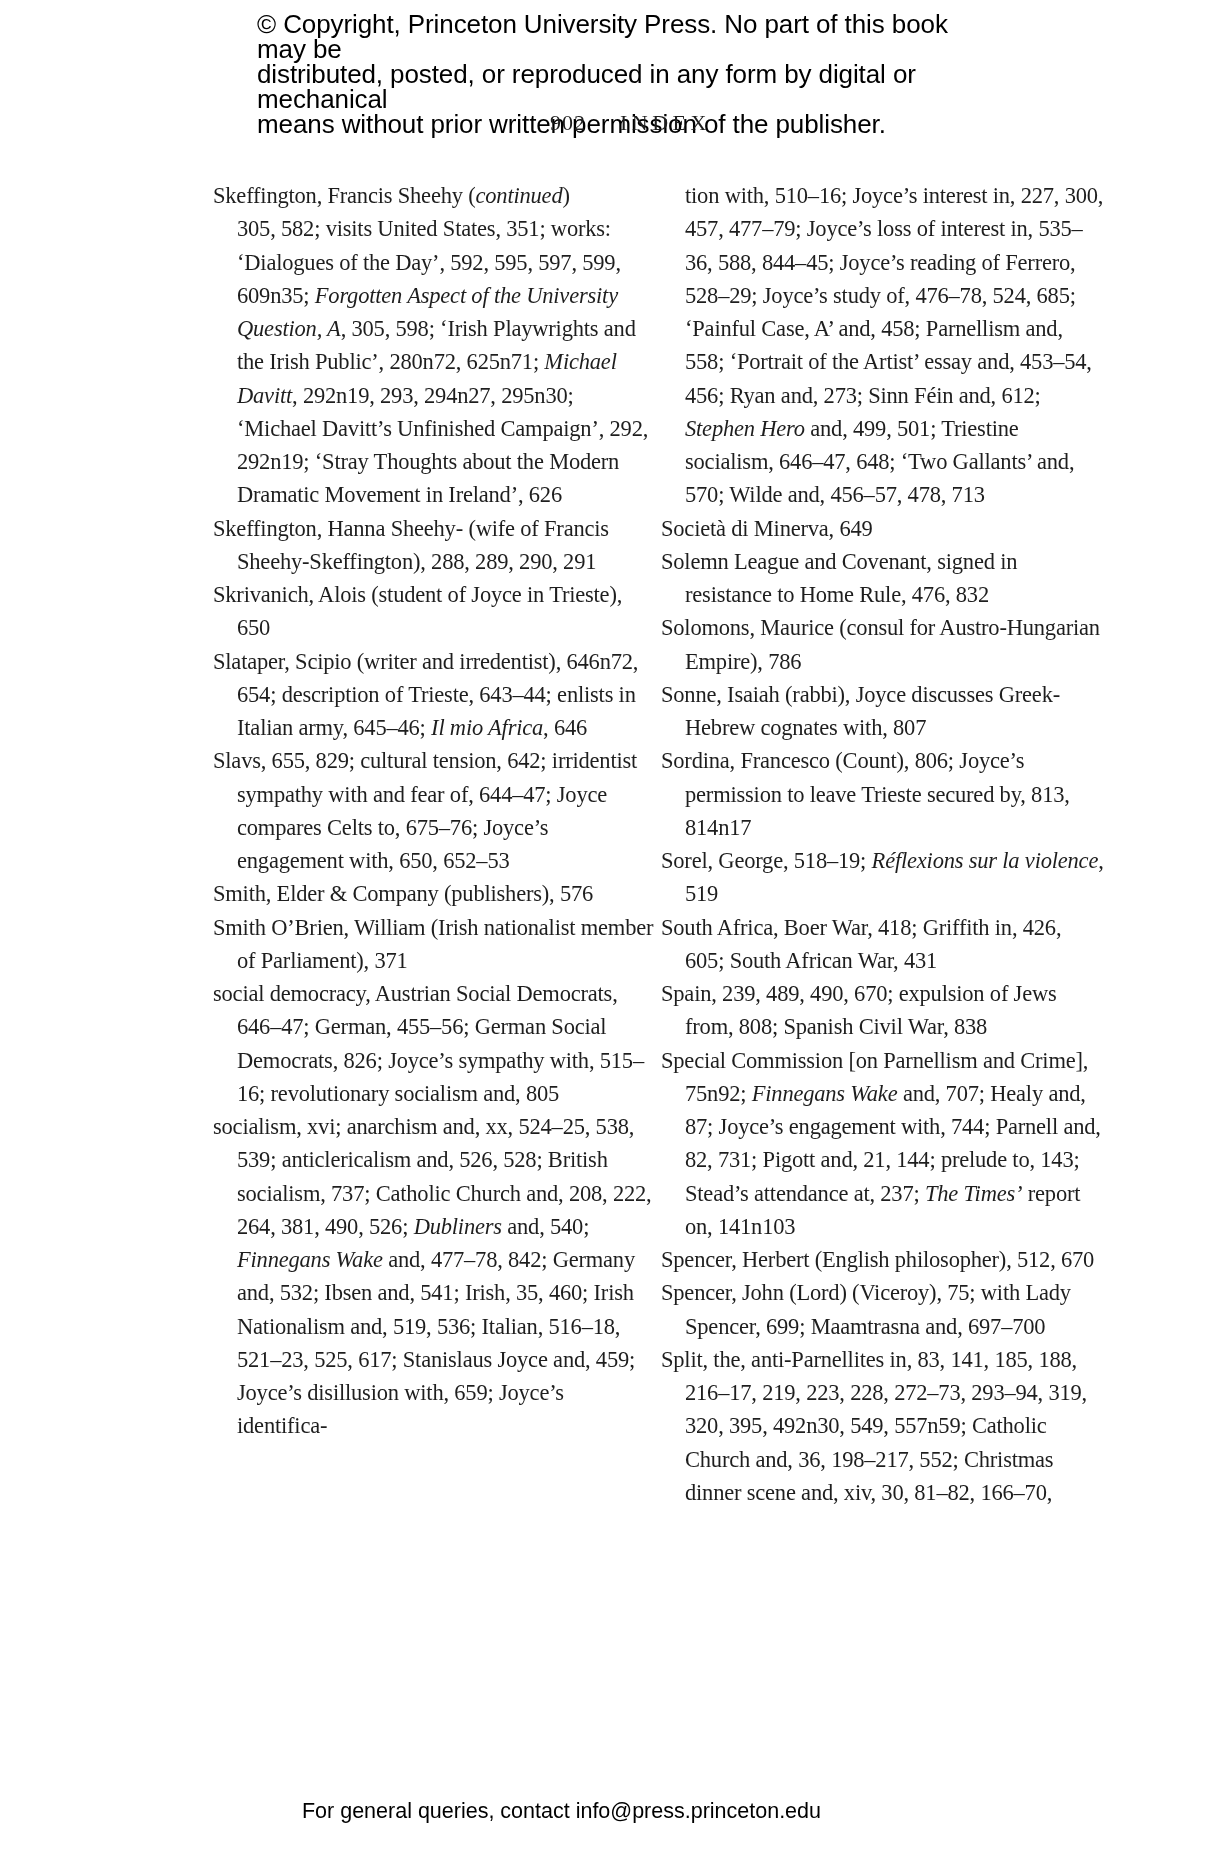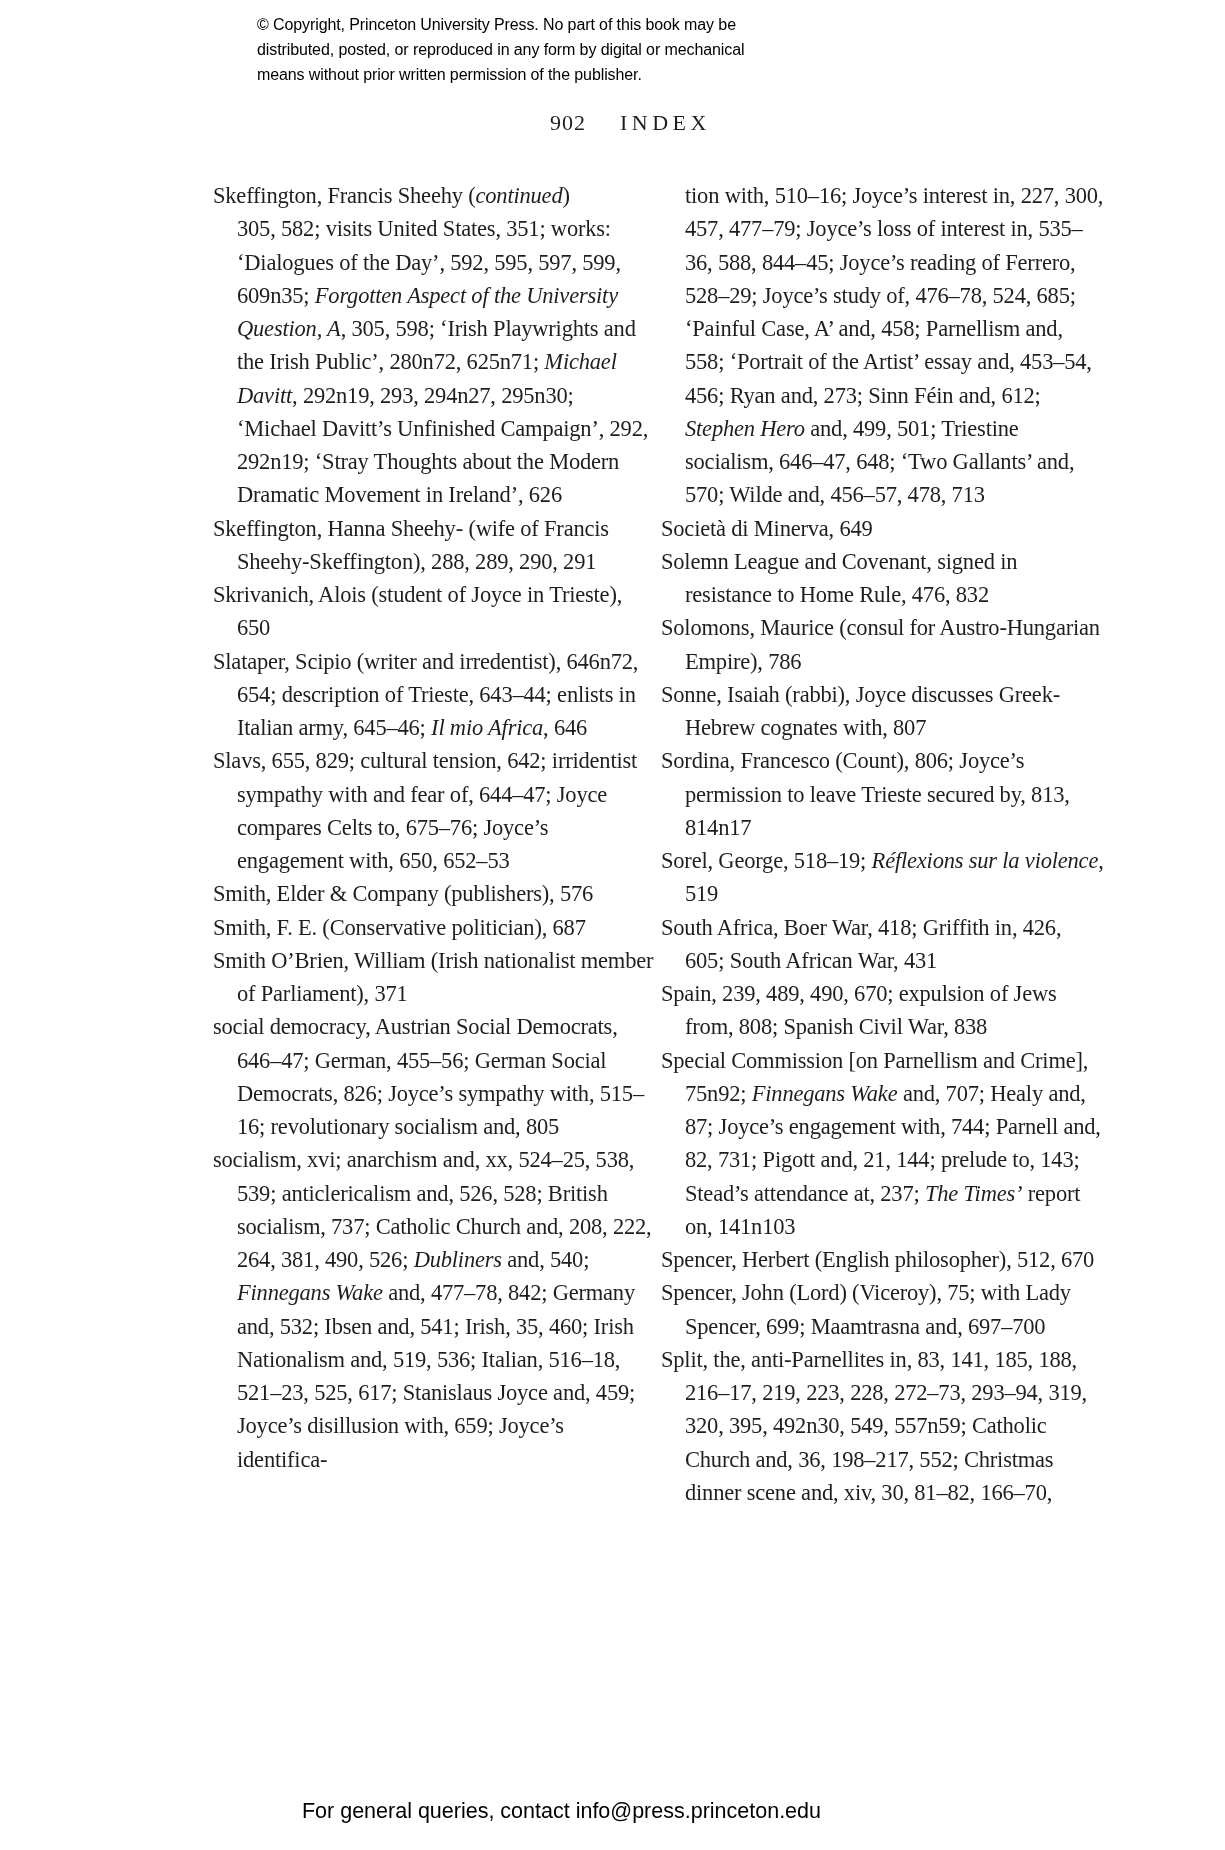--- a/index.html
+++ b/index.html
@@ -9,21 +9,21 @@
     position: relative;
     overflow: hidden;
     font-family: "Liberation Serif", "DejaVu Serif", serif;
     color: #1e1e1e;
   }
   .copyright {
     position: absolute;
     left: 257px; top: 12px;
     width: 700px;
     font-family: "Liberation Sans", "DejaVu Sans", sans-serif;
-    font-size: 16px; line-height: 25px;
+    font-size: 26px; line-height: 25px;
     color: #000000;
     letter-spacing: -0.1px;
   }
   .running-head {
     position: absolute;
     left: 550px; top: 110px;
     font-size: 22px;
     color: #1e1e1e;
     white-space: nowrap;
   }
@@ -78,21 +78,20 @@
 </div>
 
 <div class="columns">
   <div class="col" id="col-left">
       <p class="entry"><span>Skeffington, Francis Sheehy (</span><span class="it">continued</span><span>)</span><br><span>305, 582; visits United States, 351; works: ‘Dialogues of the Day’, 592, 595, 597, 599, 609n35; </span><span class="it">Forgotten Aspect of the University Question, A</span><span>, 305, 598; ‘Irish Playwrights and the Irish Public’, 280n72, 625n71; </span><span class="it">Michael Davitt</span><span>, 292n19, 293, 294n27, 295n30; ‘Michael Davitt’s Unfinished Campaign’, 292, 292n19; ‘Stray Thoughts about the Modern Dramatic Movement in Ireland’, 626</span></p>
       <p class="entry"><span>Skeffington, Hanna Sheehy- (wife of Francis Sheehy-Skeffington), 288, 289, 290, 291</span></p>
       <p class="entry"><span>Skrivanich, Alois (student of Joyce in Trieste), 650</span></p>
       <p class="entry"><span>Slataper, Scipio (writer and irredentist), 646n72, 654; description of Trieste, 643–44; enlists in Italian army, 645–46; </span><span class="it">Il mio Africa</span><span>, 646</span></p>
       <p class="entry"><span>Slavs, 655, 829; cultural tension, 642; irridentist sympathy with and fear of, 644–47; Joyce compares Celts to, 675–76; Joyce’s engagement with, 650, 652–53</span></p>
       <p class="entry"><span>Smith, Elder &amp; Company (publishers), 576</span></p>
-      <p class="entry"><span>Smith, F. E. (Conservative politician), 687</span></p>
       <p class="entry"><span>Smith O’Brien, William (Irish nationalist member of Parliament), 371</span></p>
       <p class="entry"><span>social democracy, Austrian Social Democrats, 646–47; German, 455–56; German Social Democrats, 826; Joyce’s sympathy with, 515–16; revolutionary socialism and, 805</span></p>
       <p class="entry"><span>socialism, xvi; anarchism and, xx, 524–25, 538, 539; anticlericalism and, 526, 528; British socialism, 737; Catholic Church and, 208, 222, 264, 381, 490, 526; </span><span class="it">Dubliners</span><span> and, 540; </span><span class="it">Finnegans Wake</span><span> and, 477–78, 842; Germany and, 532; Ibsen and, 541; Irish, 35, 460; Irish Nationalism and, 519, 536; Italian, 516–18, 521–23, 525, 617; Stanislaus Joyce and, 459; Joyce’s disillusion with, 659; Joyce’s identifica-</span></p>
     </div>
   <div class="col" id="col-right">
       <p class="entry cont"><span>tion with, 510–16; Joyce’s interest in, 227, 300, 457, 477–79; Joyce’s loss of interest in, 535–36, 588, 844–45; Joyce’s reading of Ferrero, 528–29; Joyce’s study of, 476–78, 524, 685; ‘Painful Case, A’ and, 458; Parnellism and, 558; ‘Portrait of the Artist’ essay and, 453–54, 456; Ryan and, 273; Sinn Féin and, 612; </span><span class="it">Stephen Hero</span><span> and, 499, 501; Triestine socialism, 646–47, 648; ‘Two Gallants’ and, 570; Wilde and, 456–57, 478, 713</span></p>
       <p class="entry"><span>Società di Minerva, 649</span></p>
       <p class="entry"><span>Solemn League and Covenant, signed in resistance to Home Rule, 476, 832</span></p>
       <p class="entry"><span>Solomons, Maurice (consul for Austro-Hungarian Empire), 786</span></p>
       <p class="entry"><span>Sonne, Isaiah (rabbi), Joyce discusses Greek-Hebrew cognates with, 807</span></p>

